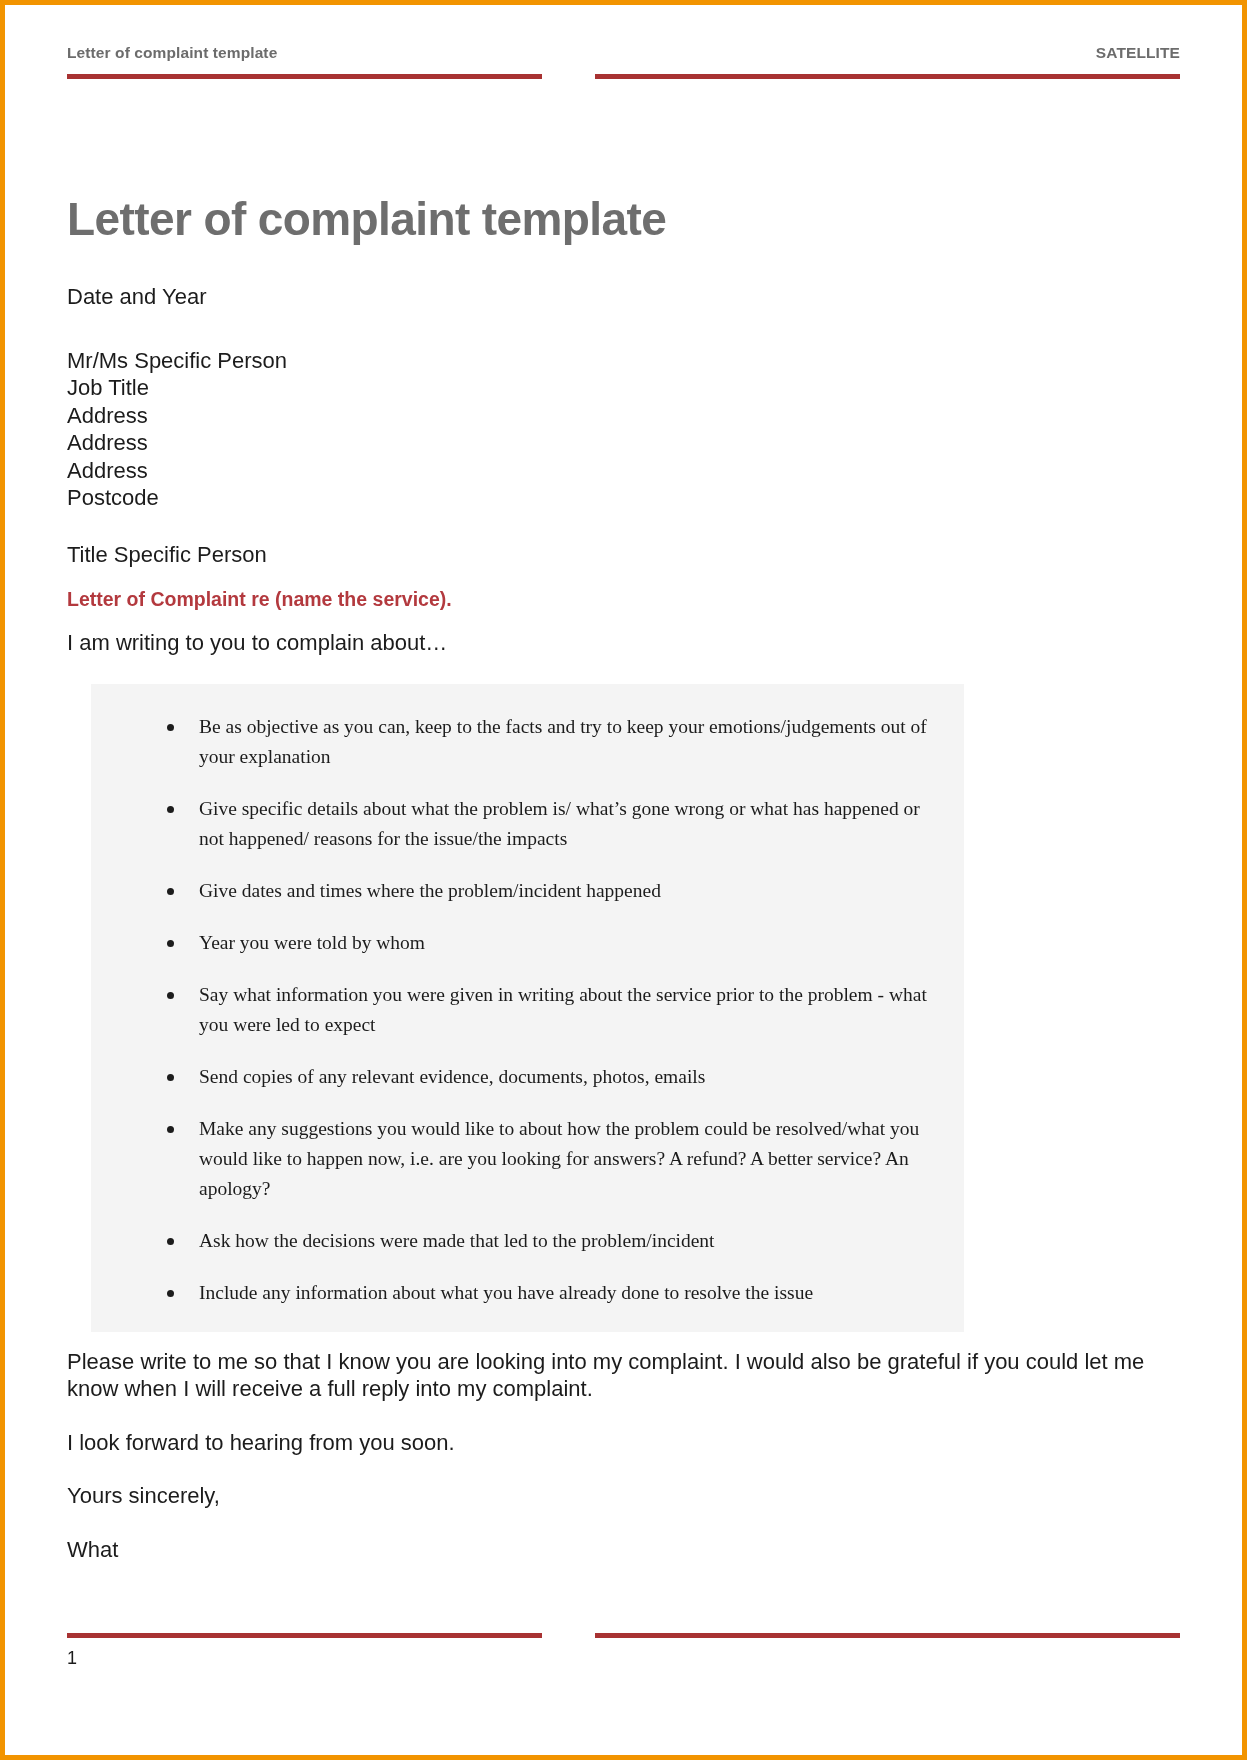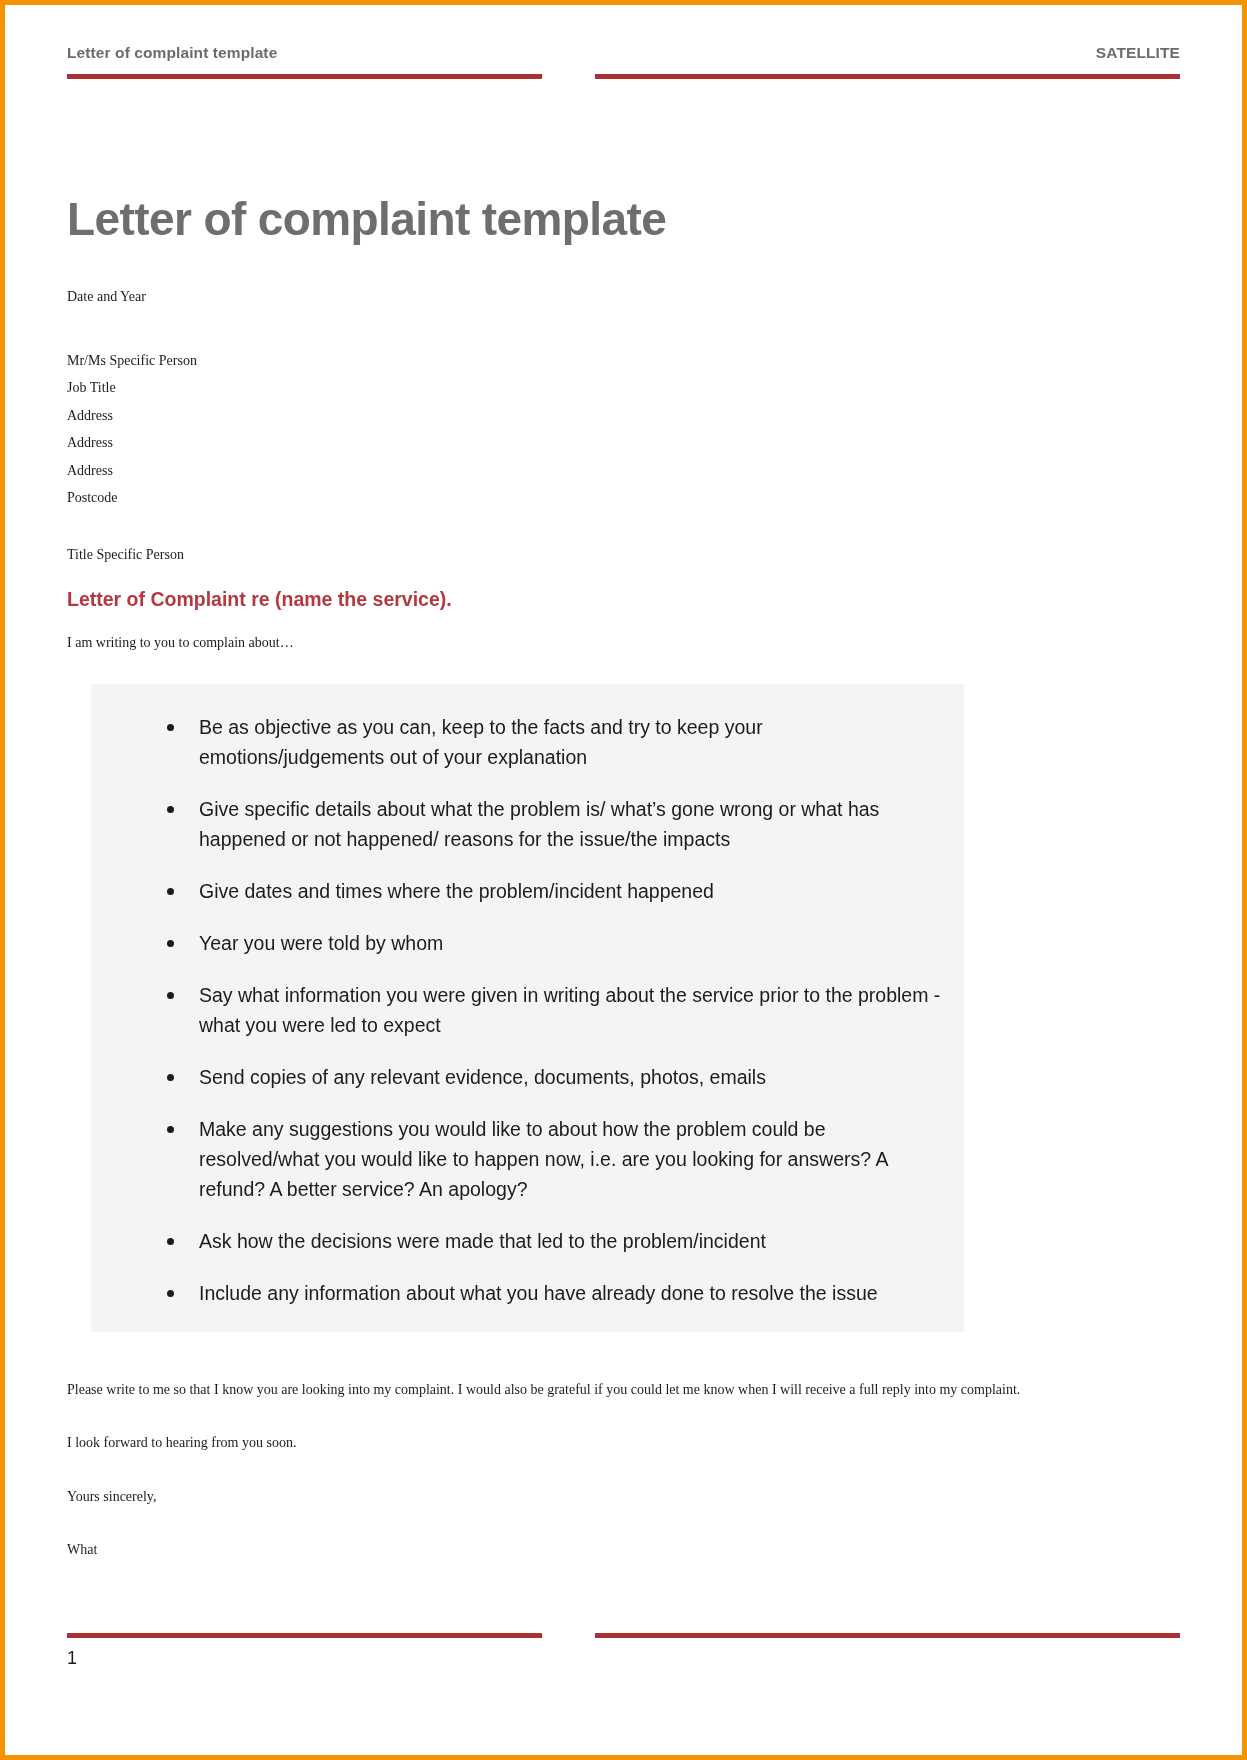--- a/index.html
+++ b/index.html
@@ -72,25 +72,24 @@
   .doc-title {
     font-size: 46px;
     font-weight: bold;
     color: #6e6e6e;
     letter-spacing: -0.6px;
     line-height: 56px;
     margin: 0 0 36px 0;
   }
 
   .para {
-    font-size: 14px;
+    font-size: 22px;
     color: #1c1c1c;
     line-height: 27.5px;
     margin: 0;
-    font-family: Liberation Serif, serif;
   }
 
   .gap-after-date   { margin-bottom: 36px; }
   .gap-after-addr   { margin-bottom: 29px; }
   .gap-sm           { margin-bottom: 18px; }
 
   .addr-block .para { line-height: 27.5px; }
 
   .red-heading {
     font-size: 19.5px;
@@ -110,20 +109,21 @@
   .tips-box {
     background: #f4f4f4;
     margin: 0 0 0 24px;
     width: 873px;
     padding: 28px 18px 24px 18px;
   }
   .tips-list {
     margin: 0;
     padding: 0 0 0 52px;
     list-style: none;
+    font-family: Liberation Serif, serif;
   }
   .tip-item {
     position: relative;
     font-size: 19.5px;
     color: #1c1c1c;
     line-height: 30px;
     margin-bottom: 22px;
     padding-left: 38px;
   }
   .tip-item:last-child { margin-bottom: 0; }
@@ -133,21 +133,21 @@
     left: 6px;
     top: 12px;
     width: 7px;
     height: 7px;
     border-radius: 50%;
     background: #1c1c1c;
   }
 
   
   .closing {
-    margin-top: 44px;
+    margin-top: 16px;
   }
   .closing .para { margin-bottom: 26px; }
   .closing .para:last-child { margin-bottom: 0; }
   .closing .para.tight { margin-bottom: 0; }
 
   
   .doc-footer {
     position: absolute;
     left: 62px;
     right: 62px;

